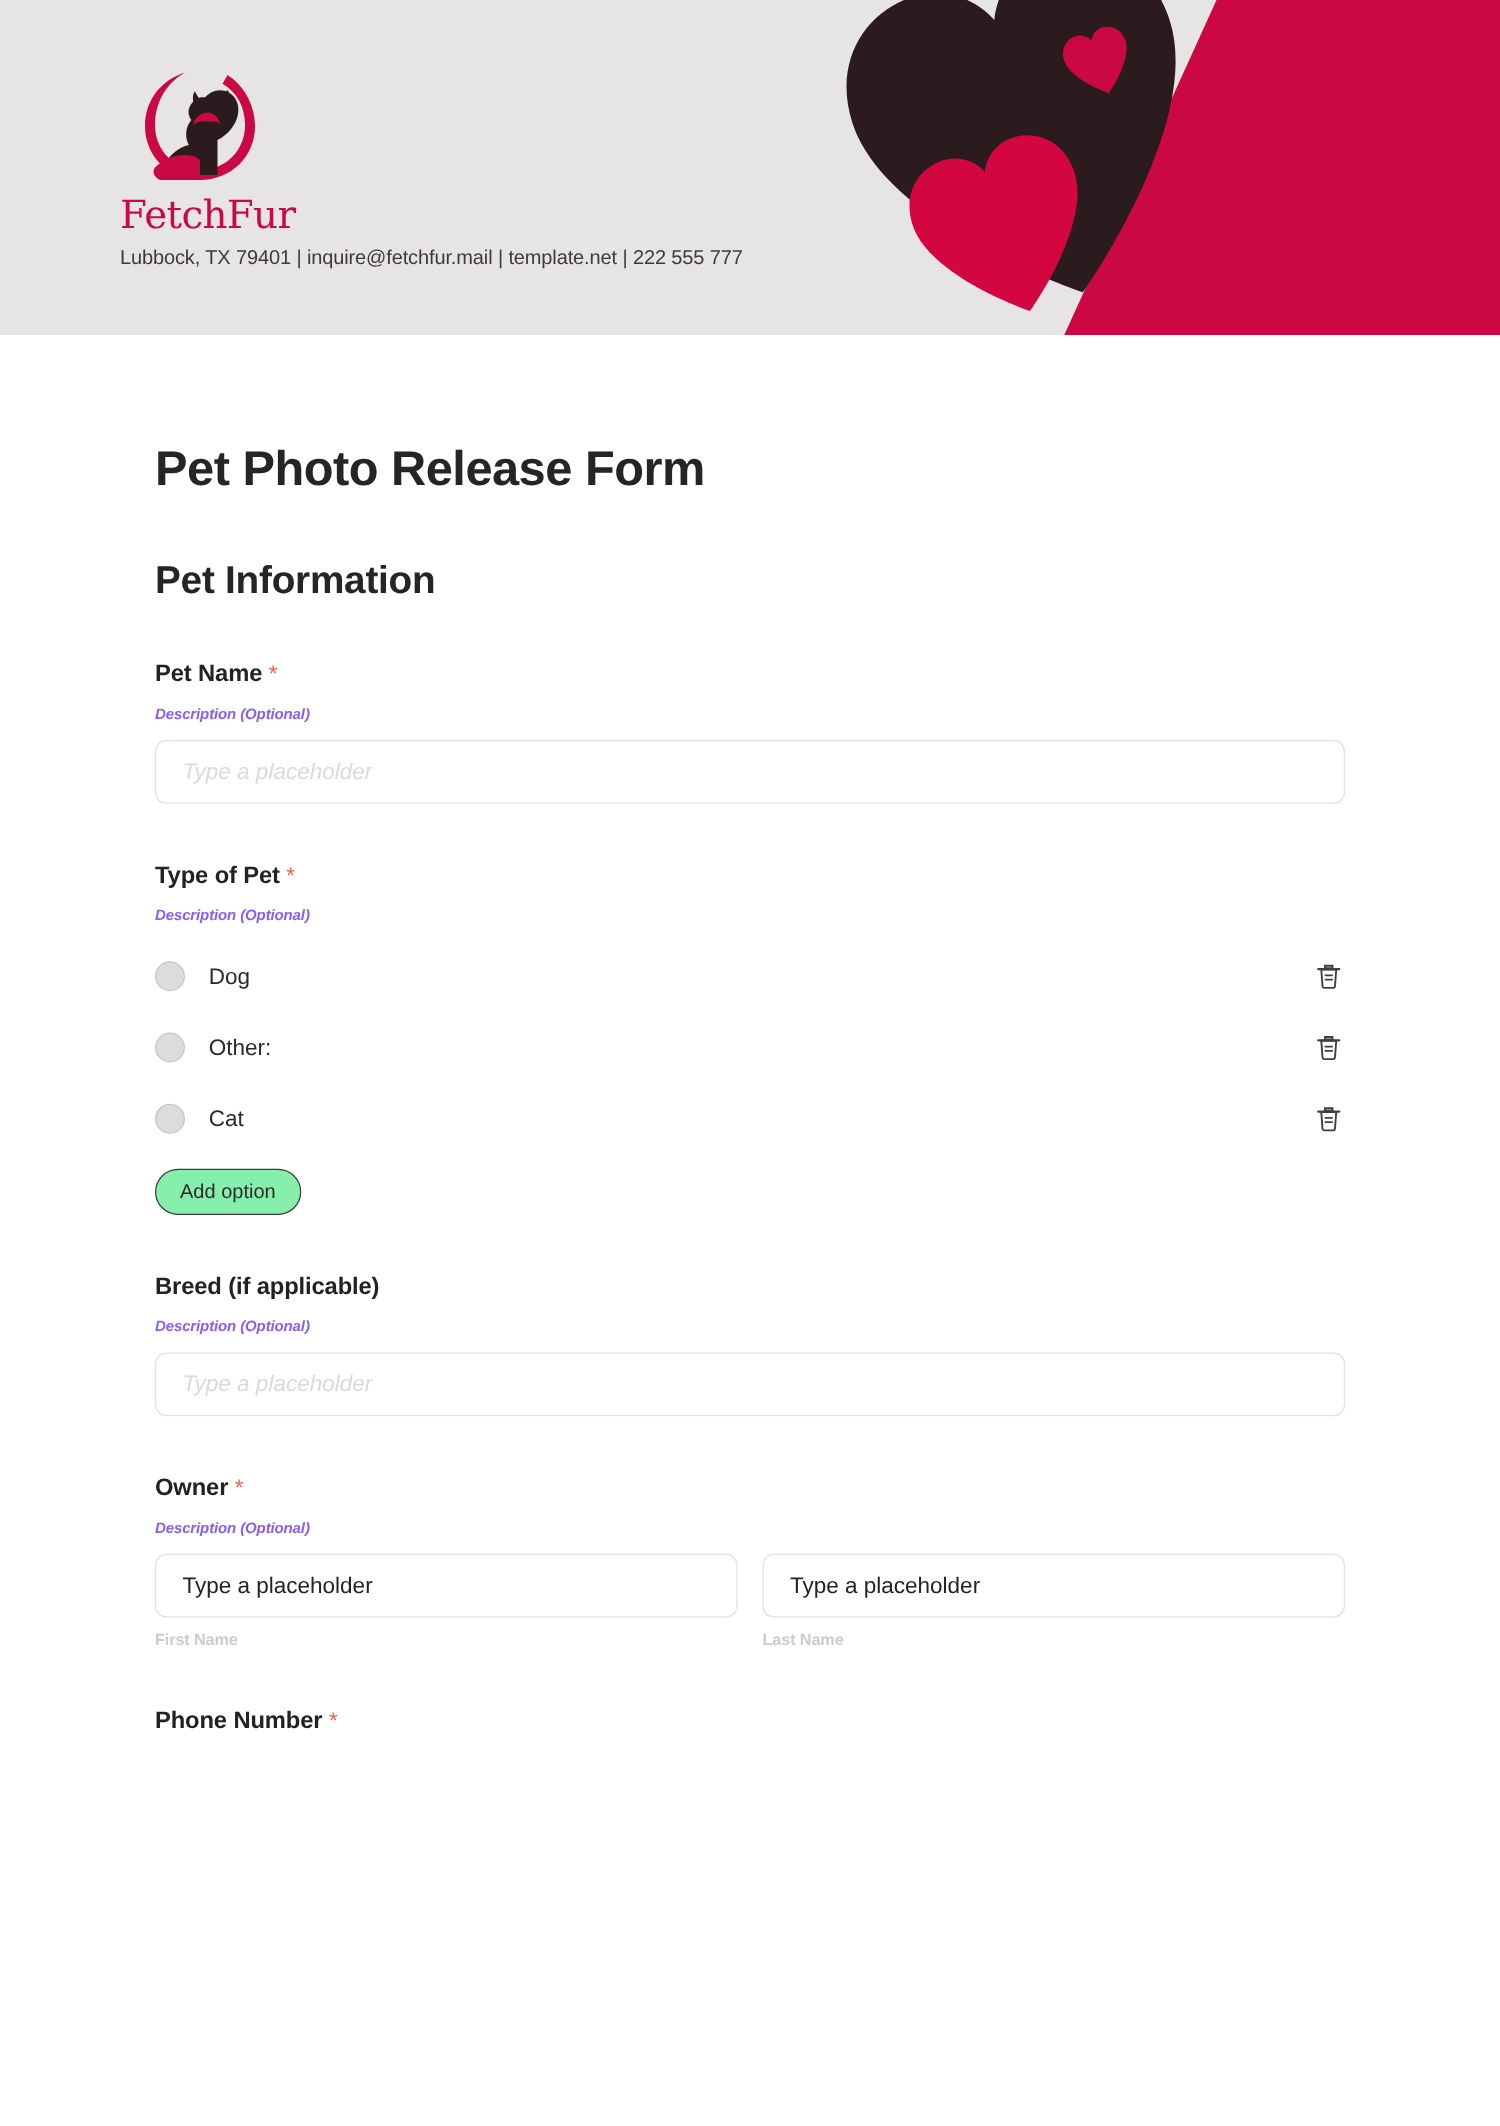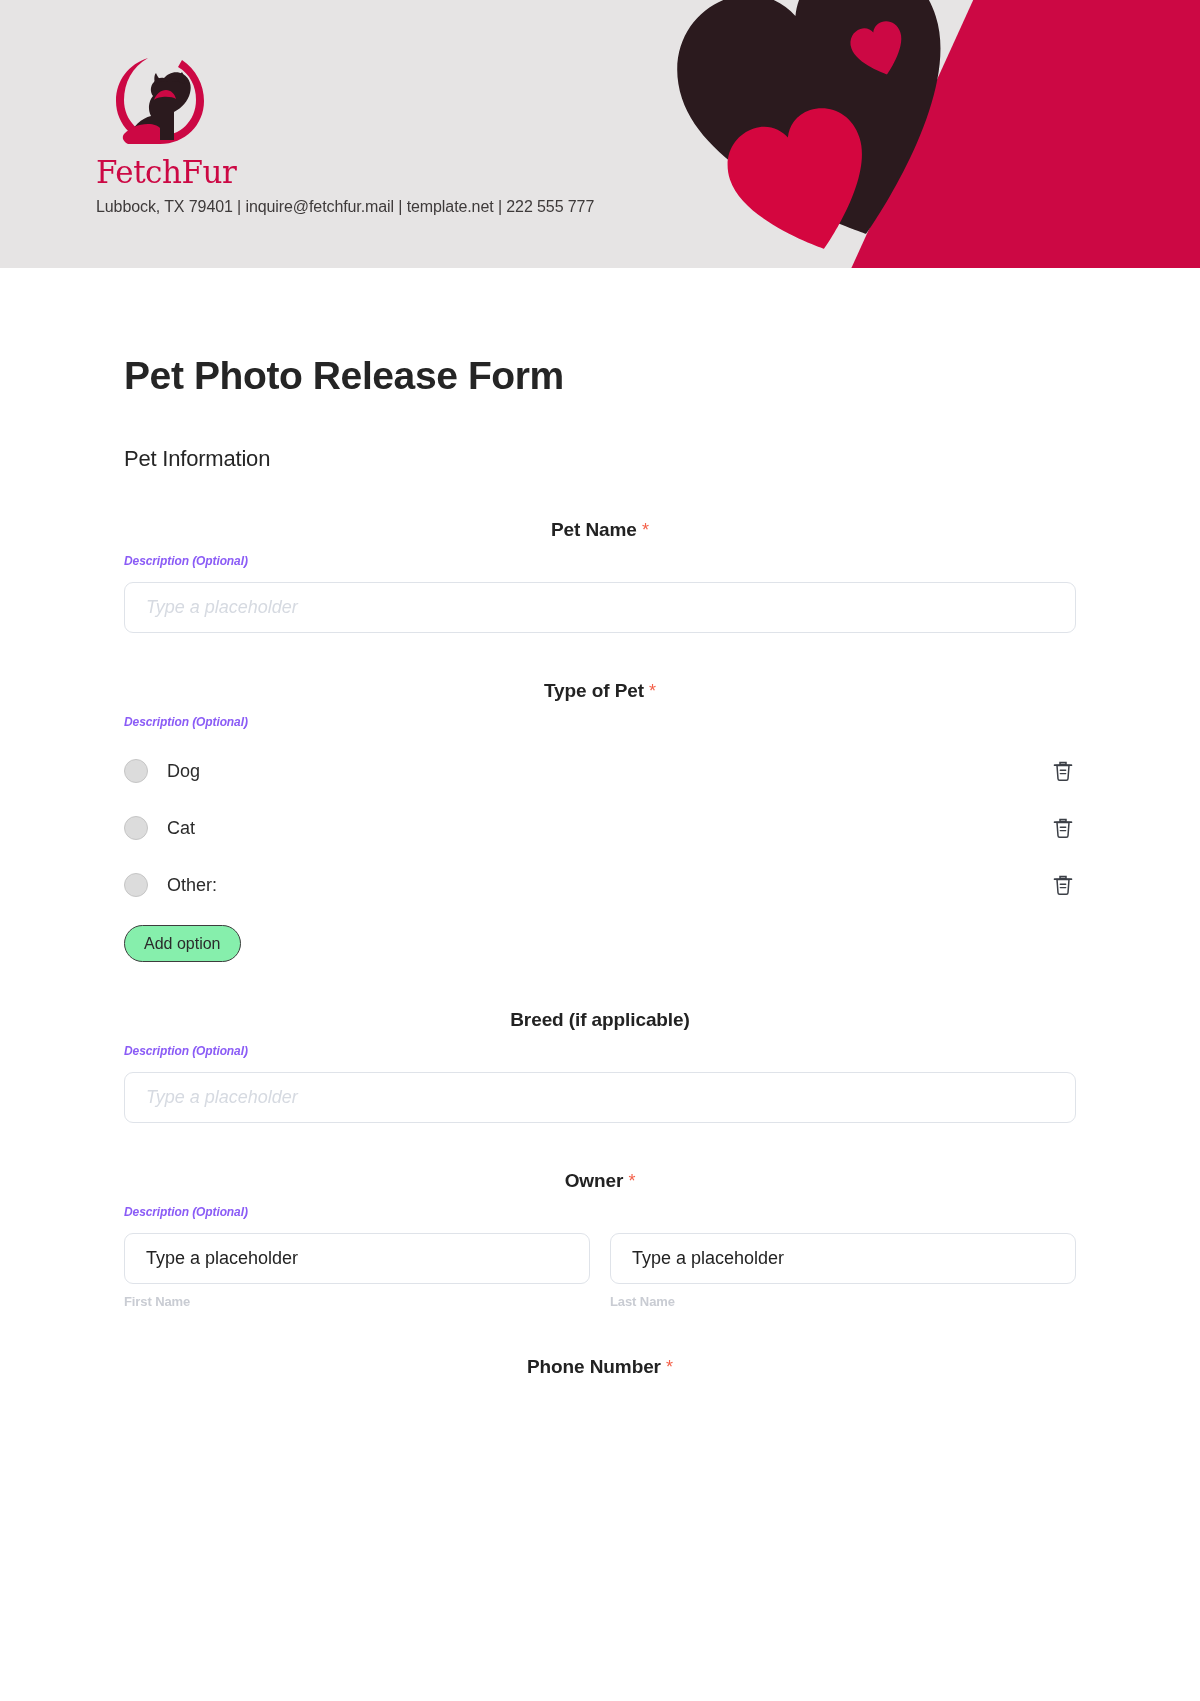--- a/index.html
+++ b/index.html
@@ -67,35 +67,34 @@
     letter-spacing: -0.4px;
     margin-top: 86px;
   }
   .form-subtitle {
     text-align: center;
     font-size: 18px;
     color: #3a3a3a;
     margin-top: 24px;
   }
   .section-heading {
-    font-size: 22px;
-    font-weight: 400;
+    font-size: 31px;
+    font-weight: 700;
     color: #252525;
     margin-top: 48px;
     letter-spacing: -0.2px;
   }
 
   .field { margin-top: 47px; }
 
   .field-label {
     font-size: 19px;
     font-weight: 700;
     color: #222222;
     letter-spacing: -0.1px;
-    text-align: center;
   }
   .req {
     color: #f4614a;
     font-weight: 400;
     font-size: 18px;
   }
   .field-desc {
     margin-top: 13px;
     font-size: 12px;
     font-style: italic;
@@ -263,46 +262,46 @@
             <line x1="1.6" y1="5.2" x2="18.4" y2="5.2" stroke="#3b3f46" stroke-width="1.8" stroke-linecap="round"></line>
             <path d="M4 5.6 h12 l-1 13.2 a1.6 1.6 0 0 1 -1.6 1.5 h-6.8 a1.6 1.6 0 0 1 -1.6 -1.5 z" fill="none" stroke="#3b3f46" stroke-width="1.5"></path>
             <line x1="7.3" y1="10.2" x2="12.7" y2="10.2" stroke="#3b3f46" stroke-width="1.4" stroke-linecap="round"></line>
             <line x1="7.3" y1="13.6" x2="12.7" y2="13.6" stroke="#3b3f46" stroke-width="1.4" stroke-linecap="round"></line>
           </svg>
         </span>
       </div>
 
       <div class="option-row">
         <span class="radio"></span>
+        <span class="option-label">Other:</span>
+        <span class="trash-btn">
+          <svg width="20" height="22" viewBox="0 0 20 22">
+            <path d="M7 2.6 h6 v2 h-6 z" fill="none" stroke="#3b3f46" stroke-width="1.5"></path>
+            <line x1="1.6" y1="5.2" x2="18.4" y2="5.2" stroke="#3b3f46" stroke-width="1.8" stroke-linecap="round"></line>
+            <path d="M4 5.6 h12 l-1 13.2 a1.6 1.6 0 0 1 -1.6 1.5 h-6.8 a1.6 1.6 0 0 1 -1.6 -1.5 z" fill="none" stroke="#3b3f46" stroke-width="1.5"></path>
+            <line x1="7.3" y1="10.2" x2="12.7" y2="10.2" stroke="#3b3f46" stroke-width="1.4" stroke-linecap="round"></line>
+            <line x1="7.3" y1="13.6" x2="12.7" y2="13.6" stroke="#3b3f46" stroke-width="1.4" stroke-linecap="round"></line>
+          </svg>
+        </span>
+      </div>
+
+      <div class="option-row">
+        <span class="radio"></span>
         <span class="option-label">Cat</span>
         <span class="trash-btn">
           <svg width="20" height="22" viewBox="0 0 20 22">
             <path d="M7 2.6 h6 v2 h-6 z" fill="none" stroke="#3b3f46" stroke-width="1.5"></path>
             <line x1="1.6" y1="5.2" x2="18.4" y2="5.2" stroke="#3b3f46" stroke-width="1.8" stroke-linecap="round"></line>
             <path d="M4 5.6 h12 l-1 13.2 a1.6 1.6 0 0 1 -1.6 1.5 h-6.8 a1.6 1.6 0 0 1 -1.6 -1.5 z" fill="none" stroke="#3b3f46" stroke-width="1.5"></path>
             <line x1="7.3" y1="10.2" x2="12.7" y2="10.2" stroke="#3b3f46" stroke-width="1.4" stroke-linecap="round"></line>
             <line x1="7.3" y1="13.6" x2="12.7" y2="13.6" stroke="#3b3f46" stroke-width="1.4" stroke-linecap="round"></line>
           </svg>
         </span>
       </div>
 
-      <div class="option-row">
-        <span class="radio"></span>
-        <span class="option-label">Other:</span>
-        <span class="trash-btn">
-          <svg width="20" height="22" viewBox="0 0 20 22">
-            <path d="M7 2.6 h6 v2 h-6 z" fill="none" stroke="#3b3f46" stroke-width="1.5"></path>
-            <line x1="1.6" y1="5.2" x2="18.4" y2="5.2" stroke="#3b3f46" stroke-width="1.8" stroke-linecap="round"></line>
-            <path d="M4 5.6 h12 l-1 13.2 a1.6 1.6 0 0 1 -1.6 1.5 h-6.8 a1.6 1.6 0 0 1 -1.6 -1.5 z" fill="none" stroke="#3b3f46" stroke-width="1.5"></path>
-            <line x1="7.3" y1="10.2" x2="12.7" y2="10.2" stroke="#3b3f46" stroke-width="1.4" stroke-linecap="round"></line>
-            <line x1="7.3" y1="13.6" x2="12.7" y2="13.6" stroke="#3b3f46" stroke-width="1.4" stroke-linecap="round"></line>
-          </svg>
-        </span>
-      </div>
-
       <div class="add-option">Add option</div>
     </div>
   </div>
 
   <div class="field">
     <div class="field-label">
       <span>Breed (if applicable)</span>
     </div>
     <div class="field-desc">Description (Optional)</div>
     <div class="text-input">

